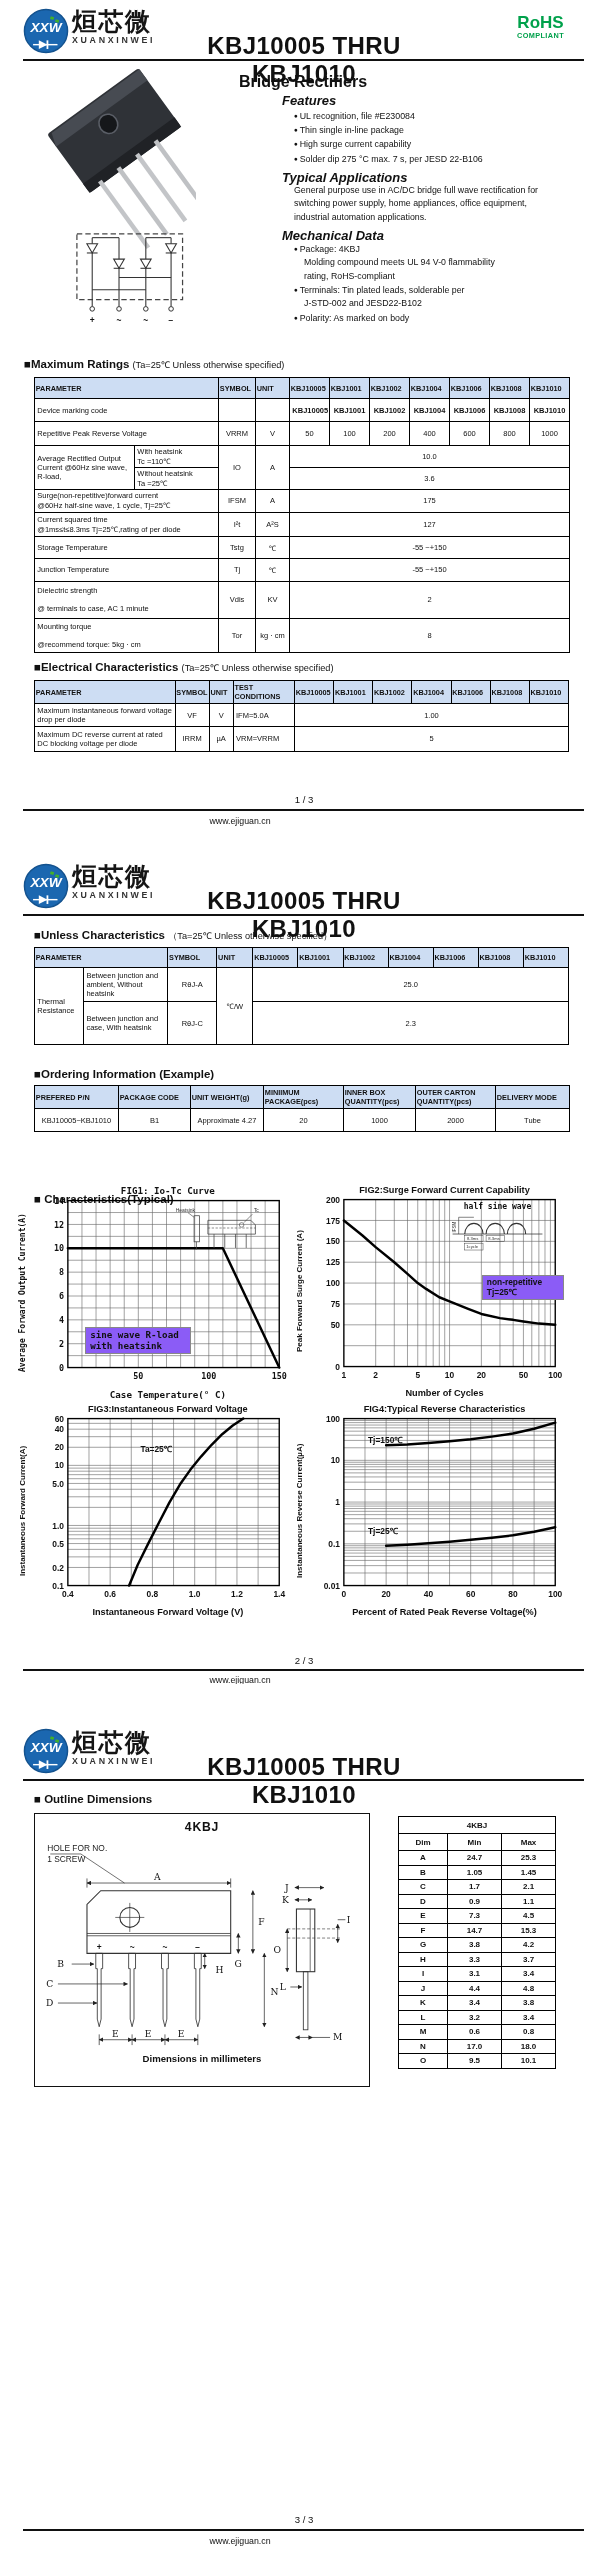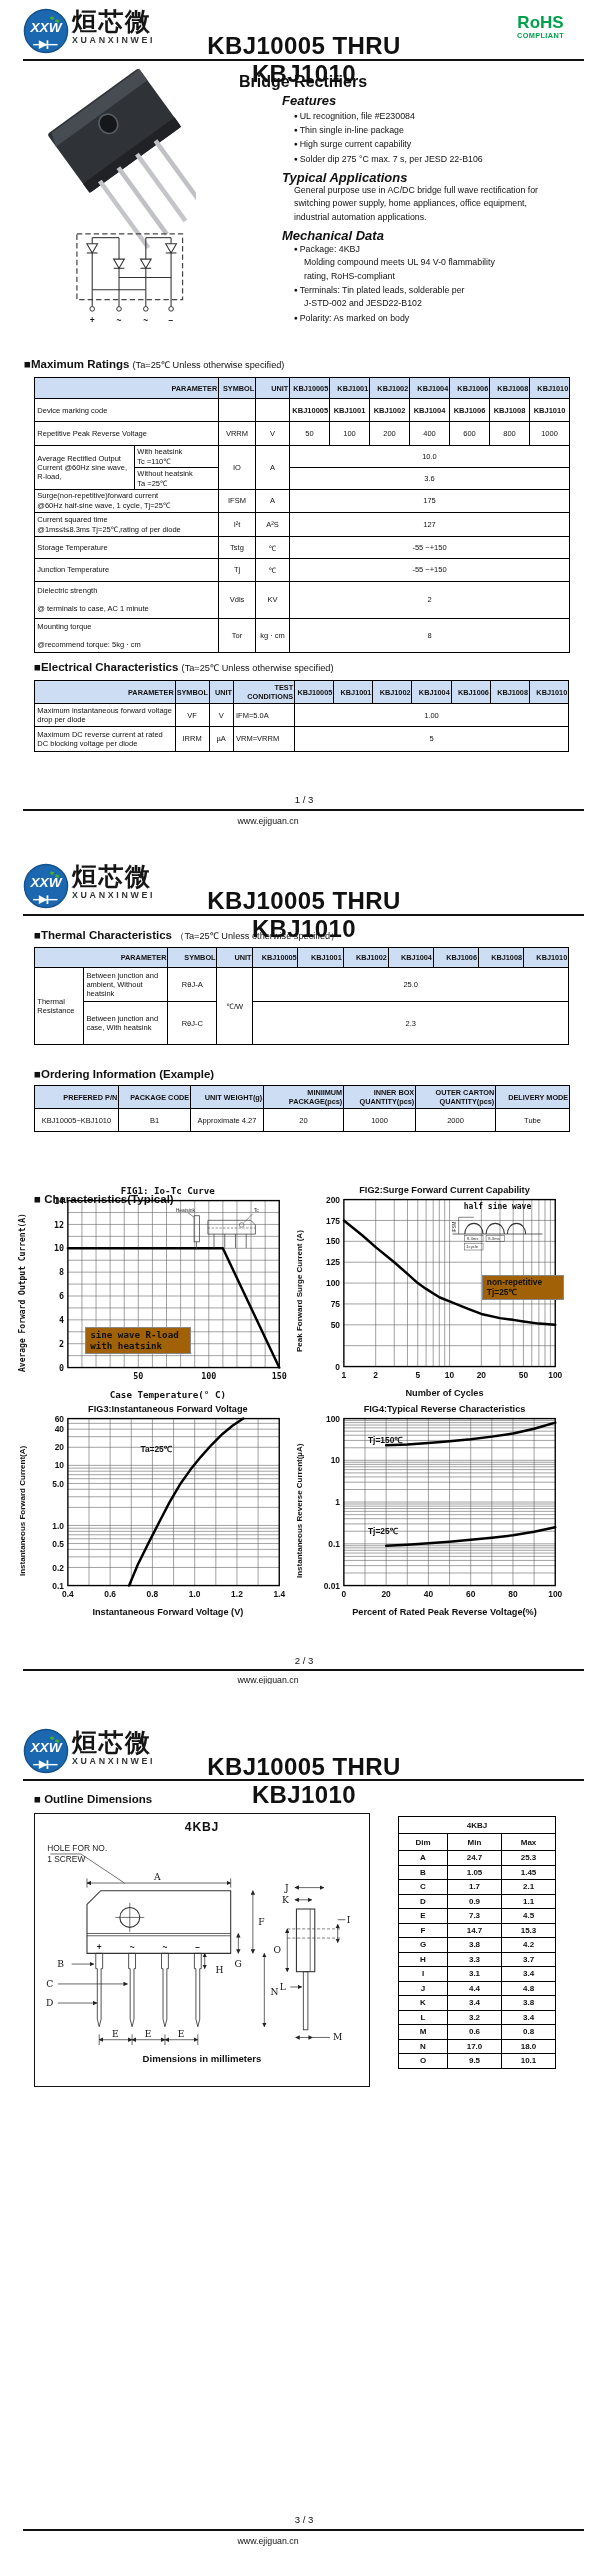--- a/index.html
+++ b/index.html
@@ -18,47 +18,47 @@
   .doc-title{position:absolute;left:172px;width:264px;text-align:center;top:24.5px;font-size:24px;font-weight:bold;letter-spacing:0.4px;}
   .rohs{position:absolute;right:44px;top:6.1px;text-align:center;color:#00a14b;line-height:1.1;}
   .rohs .r1{font-size:17px;font-weight:bold;}
   .rohs .r2{font-size:7.3px;font-weight:bold;letter-spacing:0.4px;}
   
   .sec{font-size:11.5px;font-weight:bold;color:#111;}
   .sec .cond{font-size:9.2px;font-weight:normal;}
   
   table.dt{border-collapse:collapse;table-layout:fixed;}
   .dt th,.dt td{border:0.8px solid #000;overflow:hidden;}
-  .dt th{background:#cdddf3;font-size:7.3px;font-weight:bold;text-align:right;padding:0.8px;}
+  .dt th{background:#cdddf3;font-size:7.3px;font-weight:bold;text-align:left;padding:0.8px;}
   .dt td{font-size:7.5px;padding:0.8px 2.3px;}
   .dt td.c{text-align:center;}
   .dt td.p{text-align:left;}
   .dt .bold{font-weight:bold;}
   .pre{white-space:pre-line;}
   
   .h-product{font-size:16px;font-weight:bold;}
   .h-sub{font-size:13px;font-weight:bold;font-style:italic;}
   .bodytxt{font-size:8.8px;line-height:13.4px;color:#111;}
   .bul::before{content:"● ";font-size:6.5px;vertical-align:0.8px;}
   
   .pgno{position:absolute;left:0;width:608px;text-align:center;font-size:9.6px;}
   .foot-rule{position:absolute;left:23px;right:24.5px;height:1.5px;background:#111;}
-  .site{position:absolute;left:0;width:480px;text-align:center;font-size:8.8px;padding-left:28px;}
+  .site{position:absolute;left:0;width:480px;text-align:center;font-size:8.8px;}
   
   .chart{position:absolute;}
   .chart .ct{width:253px;margin-left:23px;text-align:center;font-size:9.2px;font-weight:bold;white-space:nowrap;}
   .chart .ct.mono-t{font-family:"DejaVu Sans Mono",monospace;font-weight:bold;}
   .chart .body{display:flex;align-items:stretch;}
   .ylab{width:12.2px;writing-mode:vertical-rl;transform:rotate(180deg);text-align:center;font-size:8px;font-weight:bold;height:193px;}
   .mono-t2{font-family:"DejaVu Sans Mono",monospace;}
   .xlab{margin-left:23px;width:253px;text-align:center;font-size:9.2px;font-weight:bold;}
   svg text.tick{font:bold 11px "Liberation Sans",sans-serif;fill:#111;}
   svg.mono text.tick{font:bold 11px "DejaVu Sans Mono",monospace;}
   .note{position:absolute;font-size:8.4px;font-weight:bold;line-height:1.25;}
-  .note.box{border:0.8px solid #888;padding:0.8px 3.8px;background:#a16207;}
+  .note.box{border:0.8px solid #888;padding:0.8px 3.8px;background:#8b5cf6;}
   .note.mono-t2{font-family:"DejaVu Sans Mono",monospace;font-size:9.2px;}
   .inset{position:absolute;}
   .inset .tt{font-size:8px;font-weight:bold;font-family:"DejaVu Sans Mono",monospace;text-align:center;}
   
   .obox{position:absolute;border:1.9px solid #111;}
   .opkg{position:absolute;left:0;width:100%;text-align:center;top:6.1px;font-size:12.2px;font-weight:bold;letter-spacing:0.8px;}
   .holenote{position:absolute;left:12.2px;top:29px;font-size:8.4px;line-height:10.7px;color:#222;}
   .ocap{position:absolute;left:0;width:100%;text-align:center;top:239px;font-size:9.6px;font-weight:bold;}
   svg text.diml{font:12px "DejaVu Serif",serif;fill:#111;}
   svg text.mark{font:bold 11px "Liberation Sans",sans-serif;fill:#111;}
@@ -332,21 +332,21 @@
     </svg>
     <div class="brand">
       <div class="cn">烜芯微</div>
       <div class="en">XUANXINWEI</div>
     </div>
     <div class="doc-title">KBJ10005 THRU KBJ1010</div>
     <div class="rule"></div>
   </div>
 
   <div class="abs sec" style="left:34px;top:87px;">
-    <span>■Thermal Characteristics</span>
+    <span>■Unless Characteristics</span>
     <span class="cond">（Ta=25℃ Unless otherwise specified）</span>
   </div>
   <table class="dt abs" style="left:34px;top:105px;width:535px;">
     <colgroup>
         <col style="width:49px">
         <col style="width:84px">
         <col style="width:49px">
         <col style="width:36px">
         <col span="7" style="width:45px">
       </colgroup>

